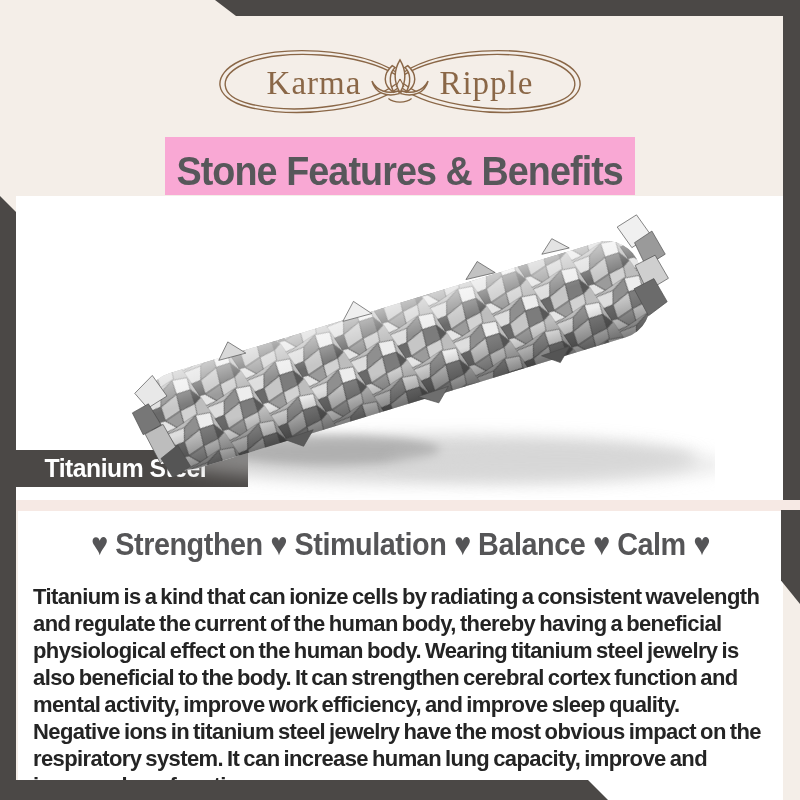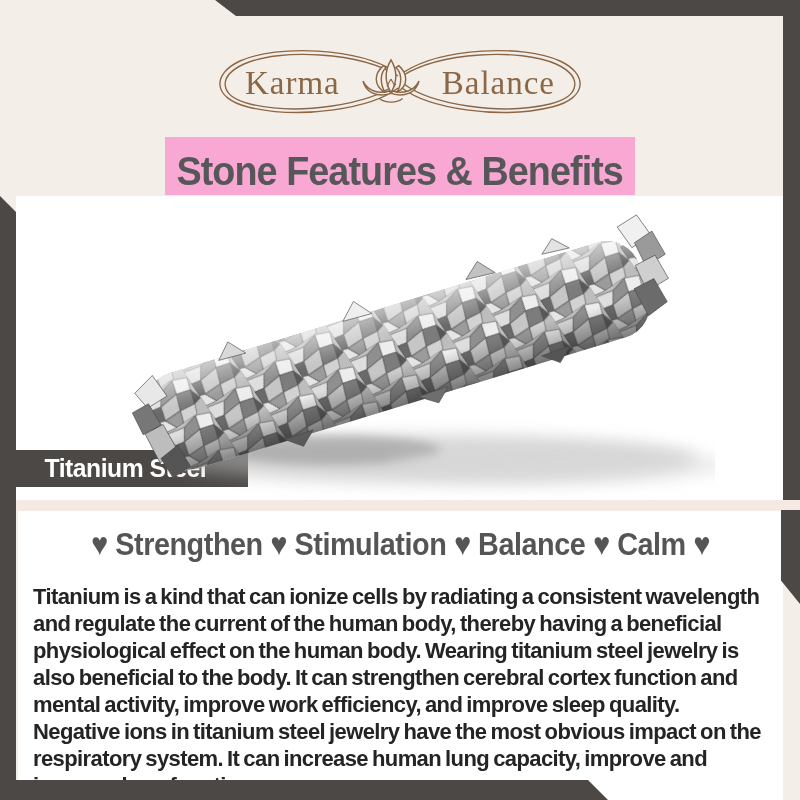--- a/index.html
+++ b/index.html
@@ -15,21 +15,21 @@
   .frame-right{left:783px;top:0;width:17px;height:500px;z-index:6;}
   .frame-right-wedge{left:781px;top:510px;width:19px;height:94px;
     clip-path:polygon(0 0,100% 0,100% 100%,0 75%);z-index:6;}
   .frame-left{left:0;top:196px;width:16px;height:604px;
     clip-path:polygon(0 0,100% 16px,100% 100%,0 100%);z-index:6;}
   .frame-bottom{left:0;top:780px;width:608px;height:20px;
     clip-path:polygon(0 0,588px 0,100% 100%,0 100%);z-index:6;}
 
   
   .logo{position:absolute;left:0;right:0;top:50px;height:66px;z-index:2;
-    display:flex;align-items:center;justify-content:center;gap:20px;}
+    display:flex;align-items:center;justify-content:center;gap:8px;}
   .logo-swash{position:absolute;left:210px;top:44px;width:380px;height:76px;z-index:1;}
   .brand-word{font-family:"Liberation Serif","DejaVu Serif",serif;
     font-size:33px;color:#8a6747;letter-spacing:1px;position:relative;z-index:2;}
   .lotus{position:relative;z-index:2;}
 
   
   .title-panel{position:absolute;left:165px;top:137px;width:470px;height:58px;
     background:#f9a8d4;z-index:2;display:flex;align-items:flex-end;justify-content:center;}
   .title-text{font-size:41px;font-weight:700;color:#57575a;letter-spacing:-1px;
     transform:scaleX(.92);white-space:nowrap;}
@@ -83,21 +83,21 @@
         <path d="M24 12 C15 20, 13 32, 26 40 C20 30, 21 19, 27 14 Z"></path>
         <path d="M40 12 C49 20, 51 32, 38 40 C44 30, 43 19, 37 14 Z"></path>
         <path d="M32 6 C38 16, 39 28, 32 40 C25 28, 26 16, 32 6 Z"></path>
       </g>
       <g stroke="#8a6747" stroke-width="1.2" fill="none">
         <path d="M20 46 C26 51, 38 51, 44 46"></path>
         <path d="M28 34 C29 30, 31 28, 32 26"></path>
         <path d="M36 34 C35 30, 33 28, 32 26"></path>
       </g>
     </svg>
-    <span class="brand-word">Balance</span>
+    <span class="brand-word">Ripple</span>
   </div>
 
   <div class="title-panel">
     <span class="title-text">Stone Features &amp; Benefits</span>
   </div>
 
   <div class="photo-panel"></div>
 
   <svg class="rod-svg" viewBox="0 0 610 300">
     <defs>

